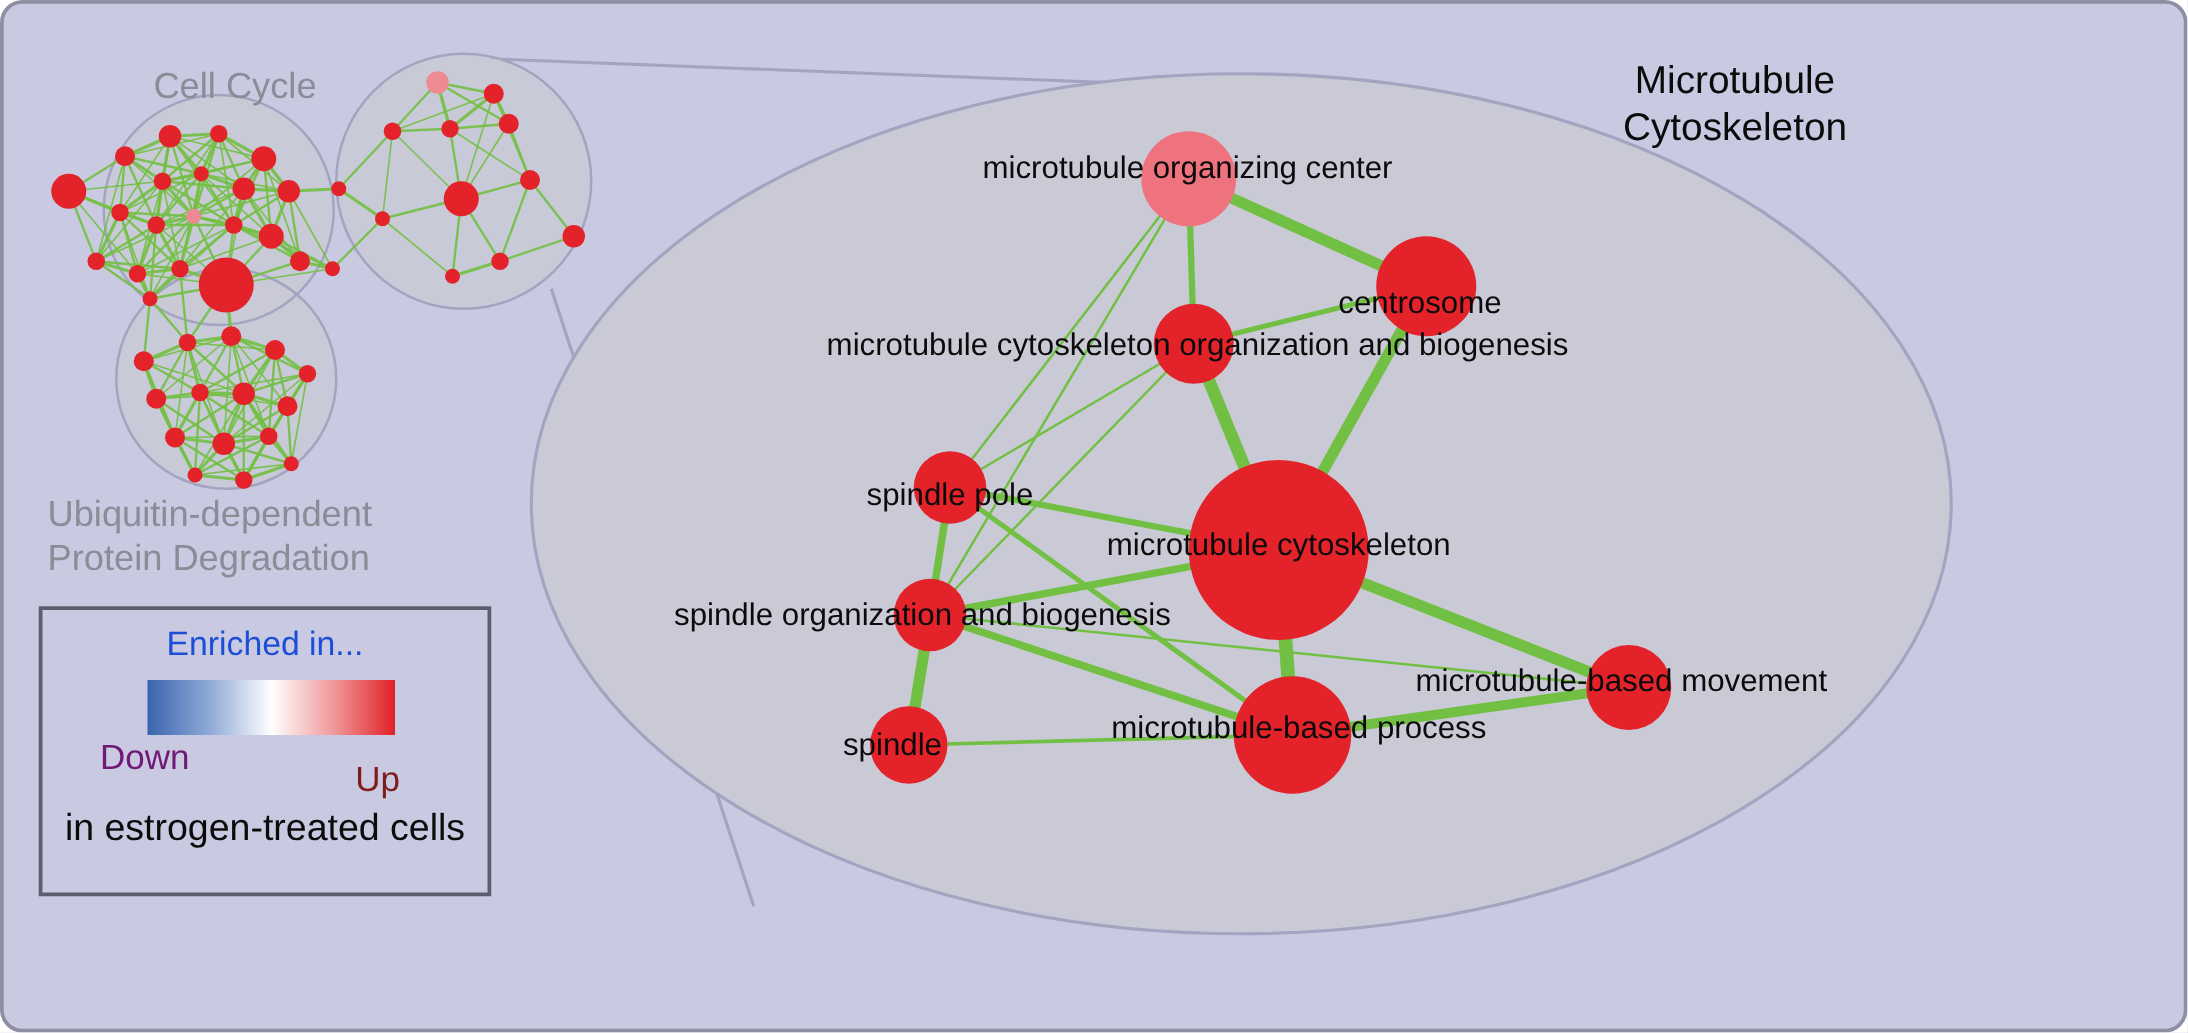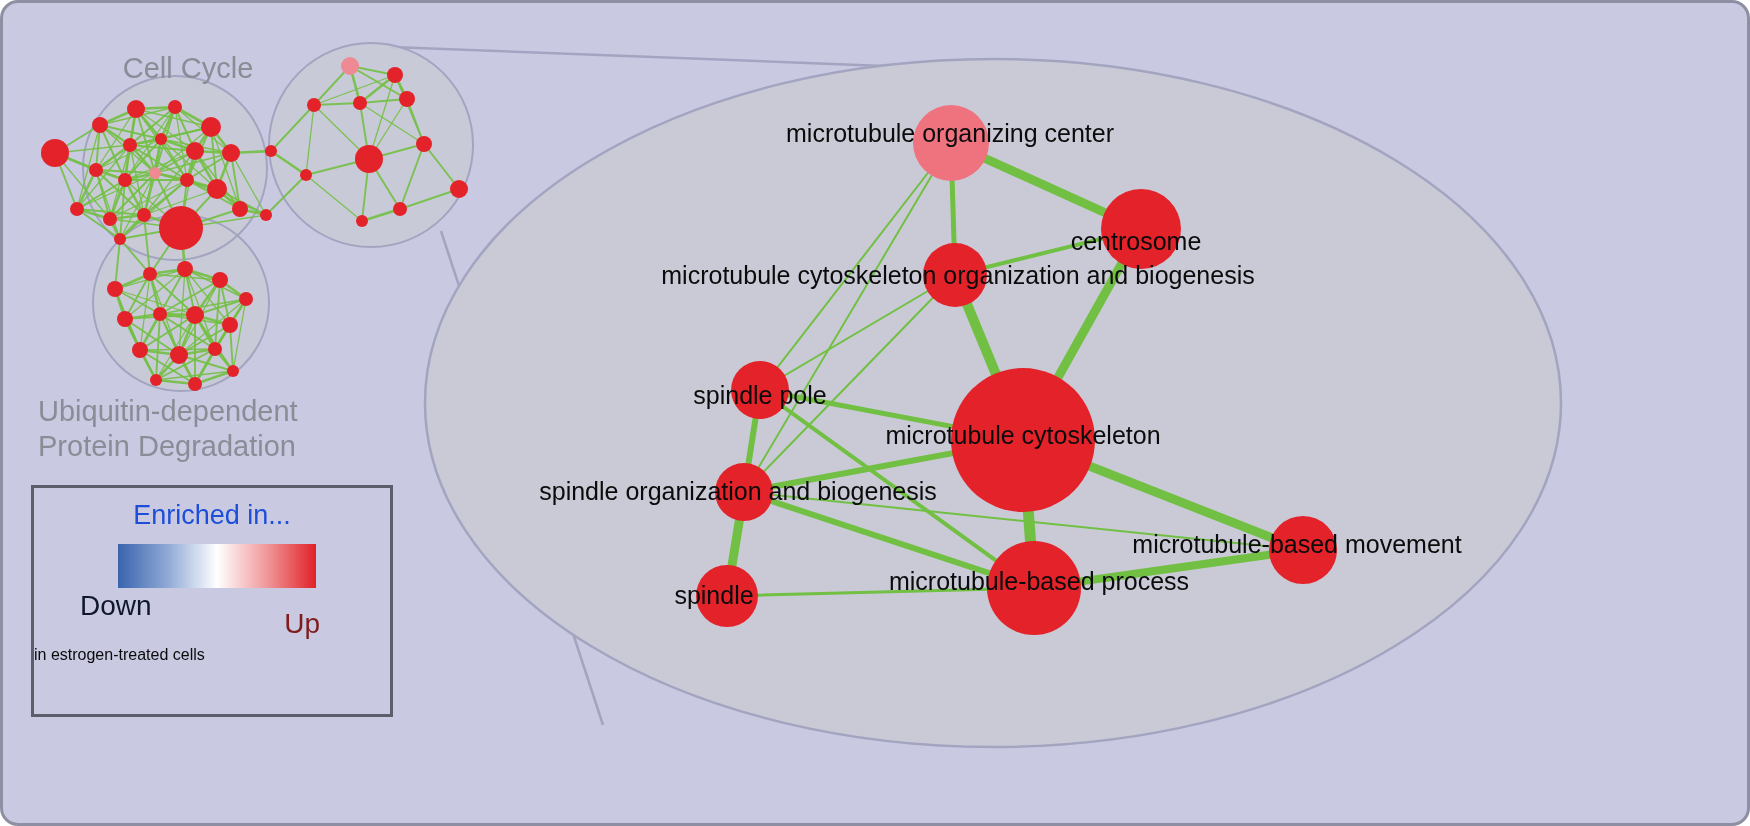--- a/index.html
+++ b/index.html
@@ -61,35 +61,35 @@
     top: 56px;
     left: 84px;
     width: 198px;
     height: 44px;
   }
   .legend-down {
     position: absolute;
     top: 102px;
     left: 46px;
     font-size: 28px;
-    color: #0f172a;
+    color: #701a75;
   }
   .legend-up {
     position: absolute;
     top: 120px;
     right: 70px;
     font-size: 28px;
     color: #7f1d1d;
   }
   .legend-foot1, .legend-foot2 {
     position: absolute;
     left: 0;
     width: 100%;
-    text-align: left;
-    font-size: 16px;
+    text-align: center;
+    font-size: 30px;
     color: #0b0b0b;
   }
   .legend-foot1 { top: 158px; }
   .legend-foot2 { top: 190px; }
 </style>
 </head>
 <body>
 
 <div class="figure" style="background: rgb(201, 201, 226); border-color: rgb(142, 143, 163);">
 
@@ -404,20 +404,22 @@
       <circle cx="176" cy="352" r="9" fill="#e3222a"></circle>
       <circle cx="212" cy="346" r="7" fill="#e3222a"></circle>
       <circle cx="153" cy="377" r="6" fill="#e3222a"></circle>
       <circle cx="192" cy="381" r="7" fill="#e3222a"></circle>
       <circle cx="230" cy="368" r="6" fill="#e3222a"></circle>
       <text x="185" y="75" text-anchor="middle" font-size="29" fill="#8b8c96">Cell Cycle</text>
       <text x="35" y="418" text-anchor="start" font-size="29" fill="#8b8c96">Ubiquitin-dependent</text>
       <text x="35" y="453" text-anchor="start" font-size="29" fill="#8b8c96">Protein Degradation</text>
     </svg>
 
+  <div class="main-title">Microtubule
+Cytoskeleton</div>
 
   <div class="legend" style="border-color: rgb(93, 94, 107);">
     <div class="legend-title">Enriched in...</div>
     <div class="gradient-bar" style="background: linear-gradient(to right, rgb(58, 100, 174), rgb(143, 169, 214), rgb(255, 255, 255), rgb(240, 153, 155), rgb(224, 33, 39));"></div>
     <span class="legend-down">Down</span>
     <span class="legend-up">Up</span>
     <div class="legend-foot1">in estrogen-treated cells</div>
   </div>
 
 </div>

